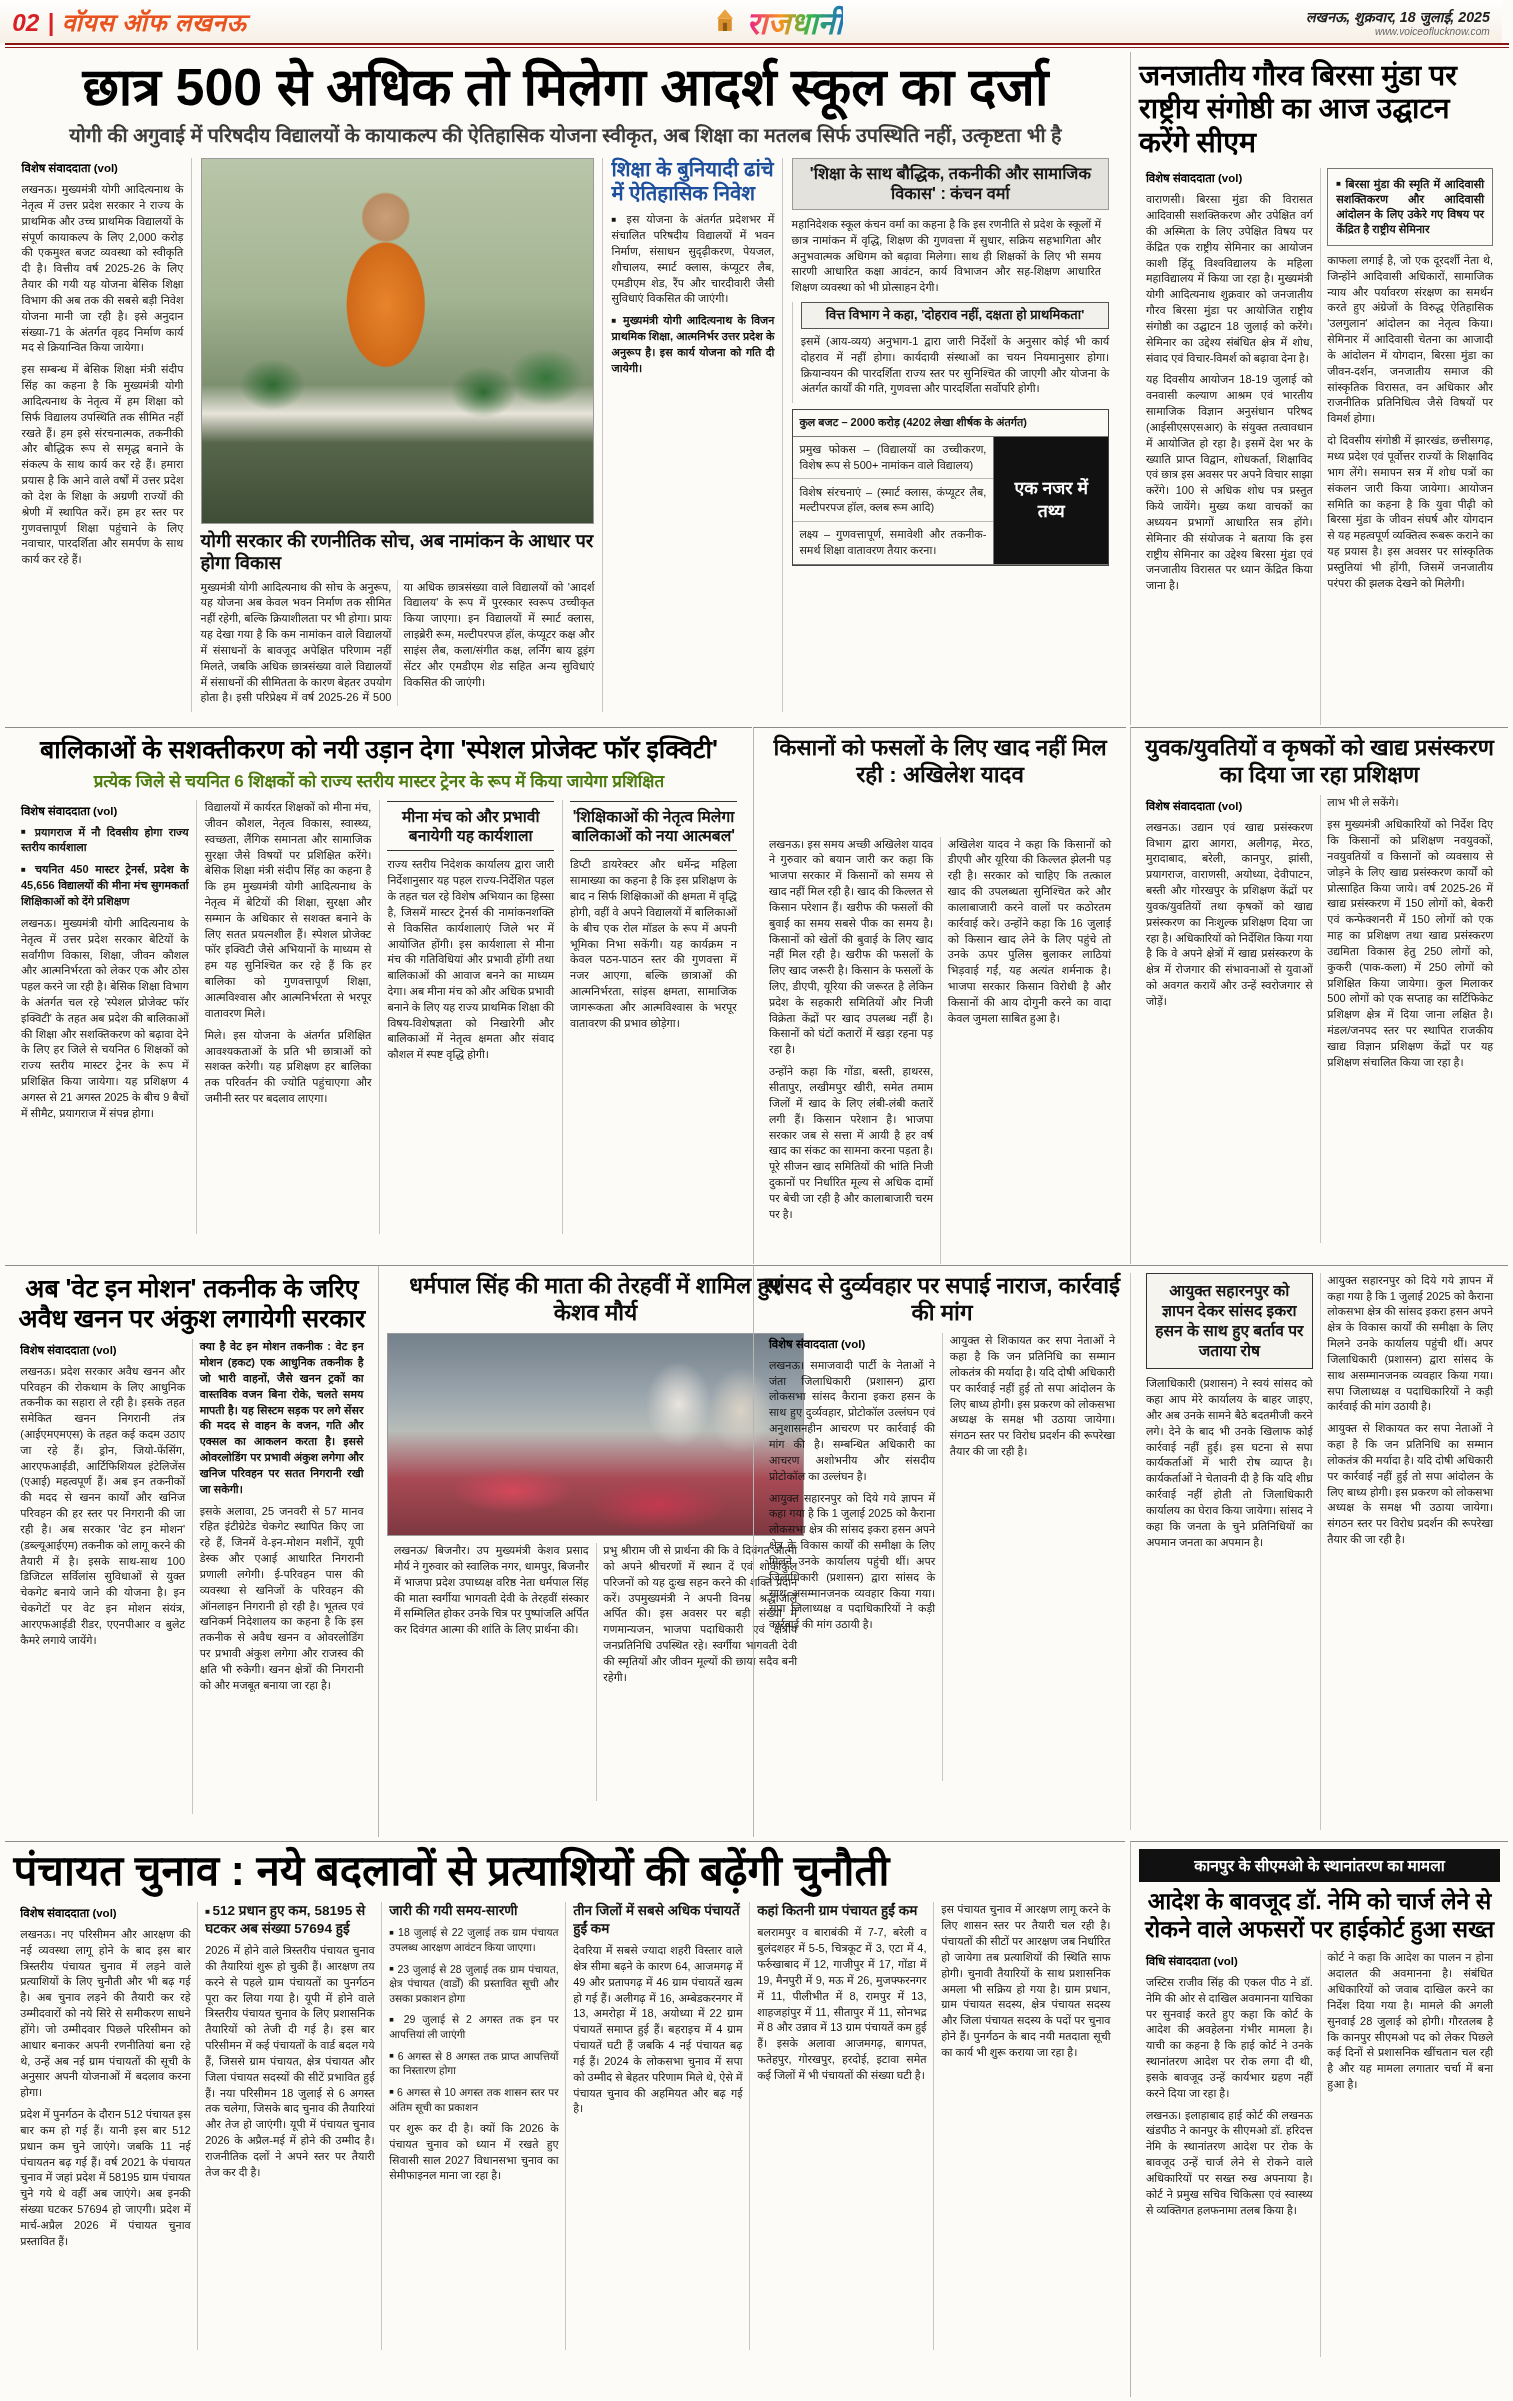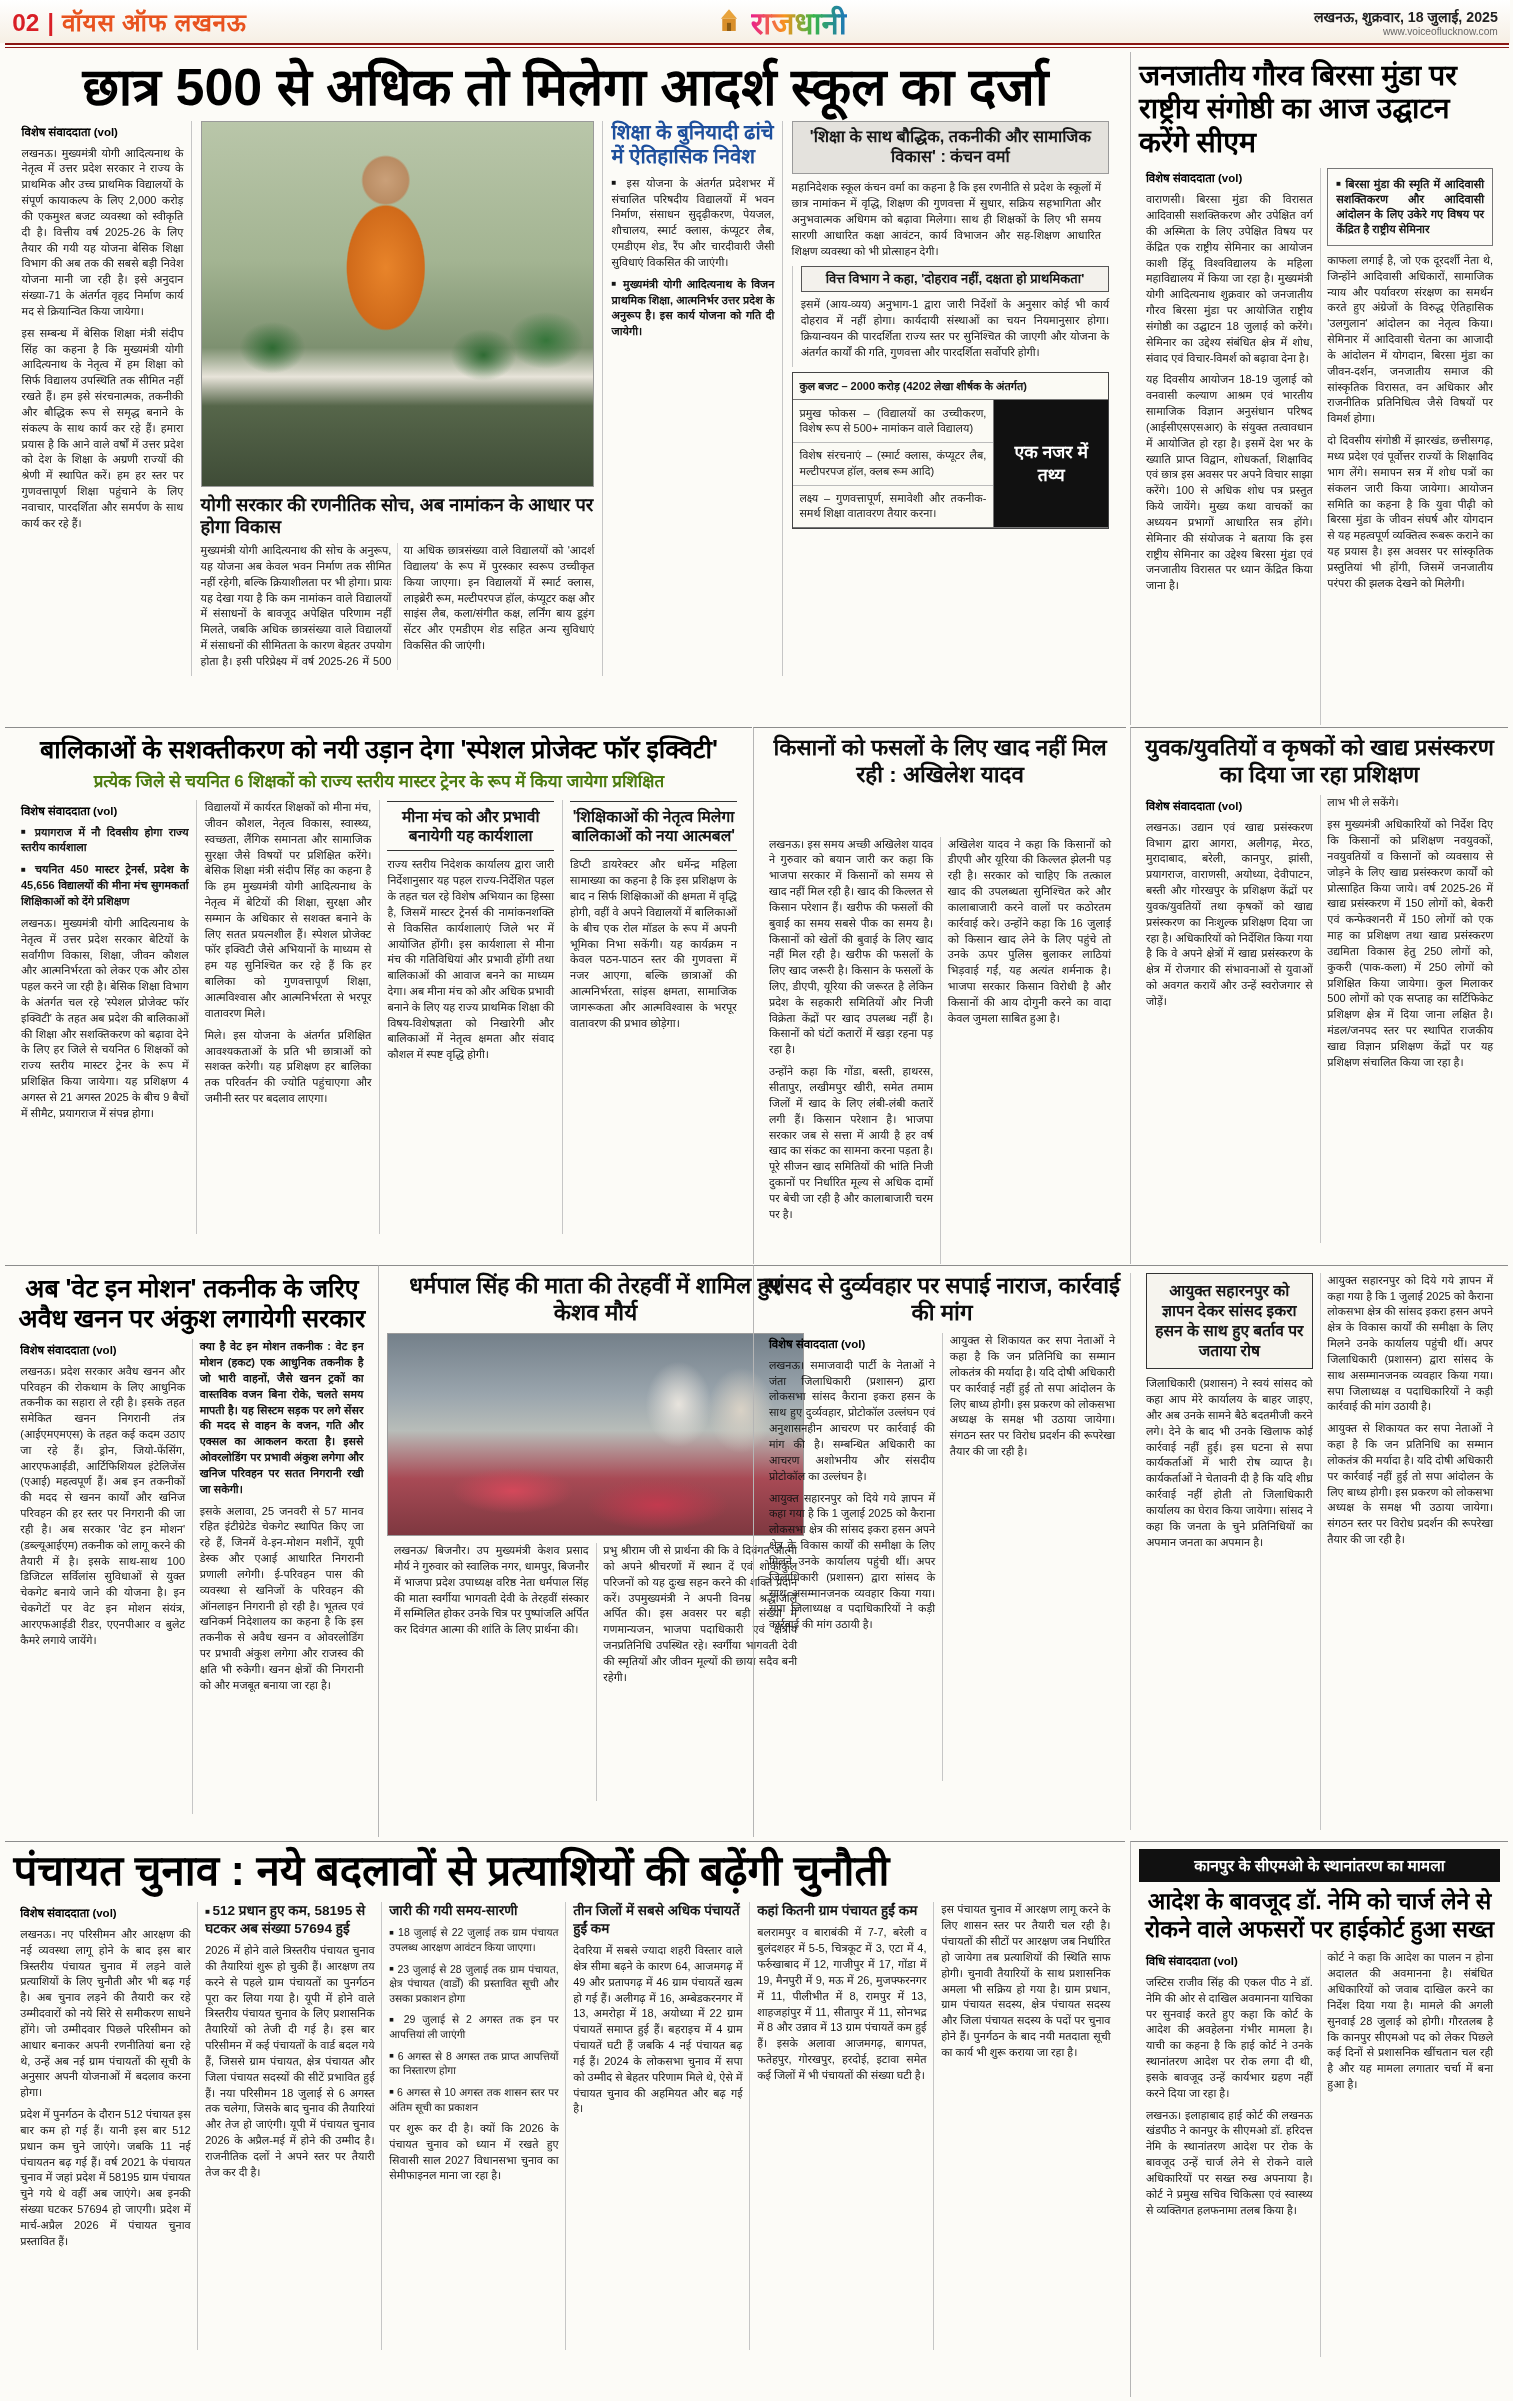--- a/index.html
+++ b/index.html
@@ -1,22 +1,22 @@
 <!DOCTYPE html>
 <html lang="hi" style="font-size:11px"><head>
 <meta charset="utf-8">
 <style>
   * { margin:0; padding:0; box-sizing:border-box; }
   html,body { background:#d9d9d9; }
   body { font-family:"Liberation Sans","DejaVu Sans",sans-serif; color:#171717; }
   .page { position:relative; width:1514px; height:2401px; margin:0 auto; background:#fcfbf7; overflow:hidden; }
 
   
-  .hdr { position:absolute; top:0; left:0; right:4px; height:43px; display:flex; align-items:center;
-         justify-content:space-between; padding:0 12.2px; background:linear-gradient(#ffffff,#f6efe4); }
+  .hdr { position:absolute; top:0; left:0; right:12px; height:43px; display:flex; align-items:center;
+         justify-content:space-between; padding:0 12.2px; background:linear-gradient(#ffffff,#f6efe4);font-style:italic; }
   .brand { display:flex; align-items:baseline; gap:8.1px; }
   .pageno { font-size:24.4px; font-weight:bold; color:#d81f26; }
   .brand-sep { font-size:23px; color:#d81f26; font-weight:bold; }
   .masthead { font-size:24.4px; font-weight:bold; color:#e8531f; letter-spacing:0.7px; }
   .logo-wrap { display:flex; align-items:center; gap:6.8px; }
   .logo-text { font-size:31px; font-weight:bold;
                background:linear-gradient(90deg,#e91e8c 0%,#f7941d 35%,#39b54a 65%,#1c75bc 100%);
                -webkit-background-clip:text; background-clip:text; color:transparent; }
   .dateline-wrap { text-align:right; }
   .dateline { font-size:14.2px; font-weight:bold; color:#222; }
@@ -138,20 +138,21 @@
     </div>
     <div class="dateline-wrap">
       <div class="dateline">लखनऊ, शुक्रवार, 18 जुलाई, 2025</div>
       <div class="website">www.voiceoflucknow.com</div>
     </div>
   </header>
   <div class="hdr-rule"></div>
 
   <section class="art" style="left:5.4px; top:52px; width:1120px; height:673px;">
     <h1 class="hl-red main-hl">छात्र 500 से अधिक तो मिलेगा आदर्श स्कूल का दर्जा</h1>
+    <p class="main-subhead">योगी की अगुवाई में परिषदीय विद्यालयों के कायाकल्प की ऐतिहासिक योजना स्वीकृत, अब शिक्षा का मतलब सिर्फ उपस्थिति नहीं, उत्कृष्टता भी है</p>
     <div class="main-grid">
       <div class="cell">
         <div class="byline">विशेष संवाददाता (vol)</div>
         <p class="bt">लखनऊ। मुख्यमंत्री योगी आदित्यनाथ के नेतृत्व में उत्तर प्रदेश सरकार ने राज्य के प्राथमिक और उच्च प्राथमिक विद्यालयों के संपूर्ण कायाकल्प के लिए 2,000 करोड़ की एकमुश्त बजट व्यवस्था को स्वीकृति दी है। वित्तीय वर्ष 2025-26 के लिए तैयार की गयी यह योजना बेसिक शिक्षा विभाग की अब तक की सबसे बड़ी निवेश योजना मानी जा रही है। इसे अनुदान संख्या-71 के अंतर्गत वृहद निर्माण कार्य मद से क्रियान्वित किया जायेगा।</p>
         <p class="bt">इस सम्बन्ध में बेसिक शिक्षा मंत्री संदीप सिंह का कहना है कि मुख्यमंत्री योगी आदित्यनाथ के नेतृत्व में हम शिक्षा को सिर्फ विद्यालय उपस्थिति तक सीमित नहीं रखते हैं। हम इसे संरचनात्मक, तकनीकी और बौद्धिक रूप से समृद्ध बनाने के संकल्प के साथ कार्य कर रहे हैं। हमारा प्रयास है कि आने वाले वर्षों में उत्तर प्रदेश को देश के शिक्षा के अग्रणी राज्यों की श्रेणी में स्थापित करें। हम हर स्तर पर गुणवत्तापूर्ण शिक्षा पहुंचाने के लिए नवाचार, पारदर्शिता और समर्पण के साथ कार्य कर रहे हैं।</p>
       </div>
       <div class="cell">
         <div class="photo school-photo"></div>
         <h3 class="photo-subhead">योगी सरकार की रणनीतिक सोच, अब नामांकन के आधार पर होगा विकास</h3>
         <p class="bt cols2">मुख्यमंत्री योगी आदित्यनाथ की सोच के अनुरूप, यह योजना अब केवल भवन निर्माण तक सीमित नहीं रहेगी, बल्कि क्रियाशीलता पर भी होगा। प्रायः यह देखा गया है कि कम नामांकन वाले विद्यालयों में संसाधनों के बावजूद अपेक्षित परिणाम नहीं मिलते, जबकि अधिक छात्रसंख्या वाले विद्यालयों में संसाधनों की सीमितता के कारण बेहतर उपयोग होता है। इसी परिप्रेक्ष्य में वर्ष 2025-26 में 500 या अधिक छात्रसंख्या वाले विद्यालयों को 'आदर्श विद्यालय' के रूप में पुरस्कार स्वरूप उच्चीकृत किया जाएगा। इन विद्यालयों में स्मार्ट क्लास, लाइब्रेरी रूम, मल्टीपरपज हॉल, कंप्यूटर कक्ष और साइंस लैब, कला/संगीत कक्ष, लर्निंग बाय डूइंग सेंटर और एमडीएम शेड सहित अन्य सुविधाएं विकसित की जाएंगी।</p>

